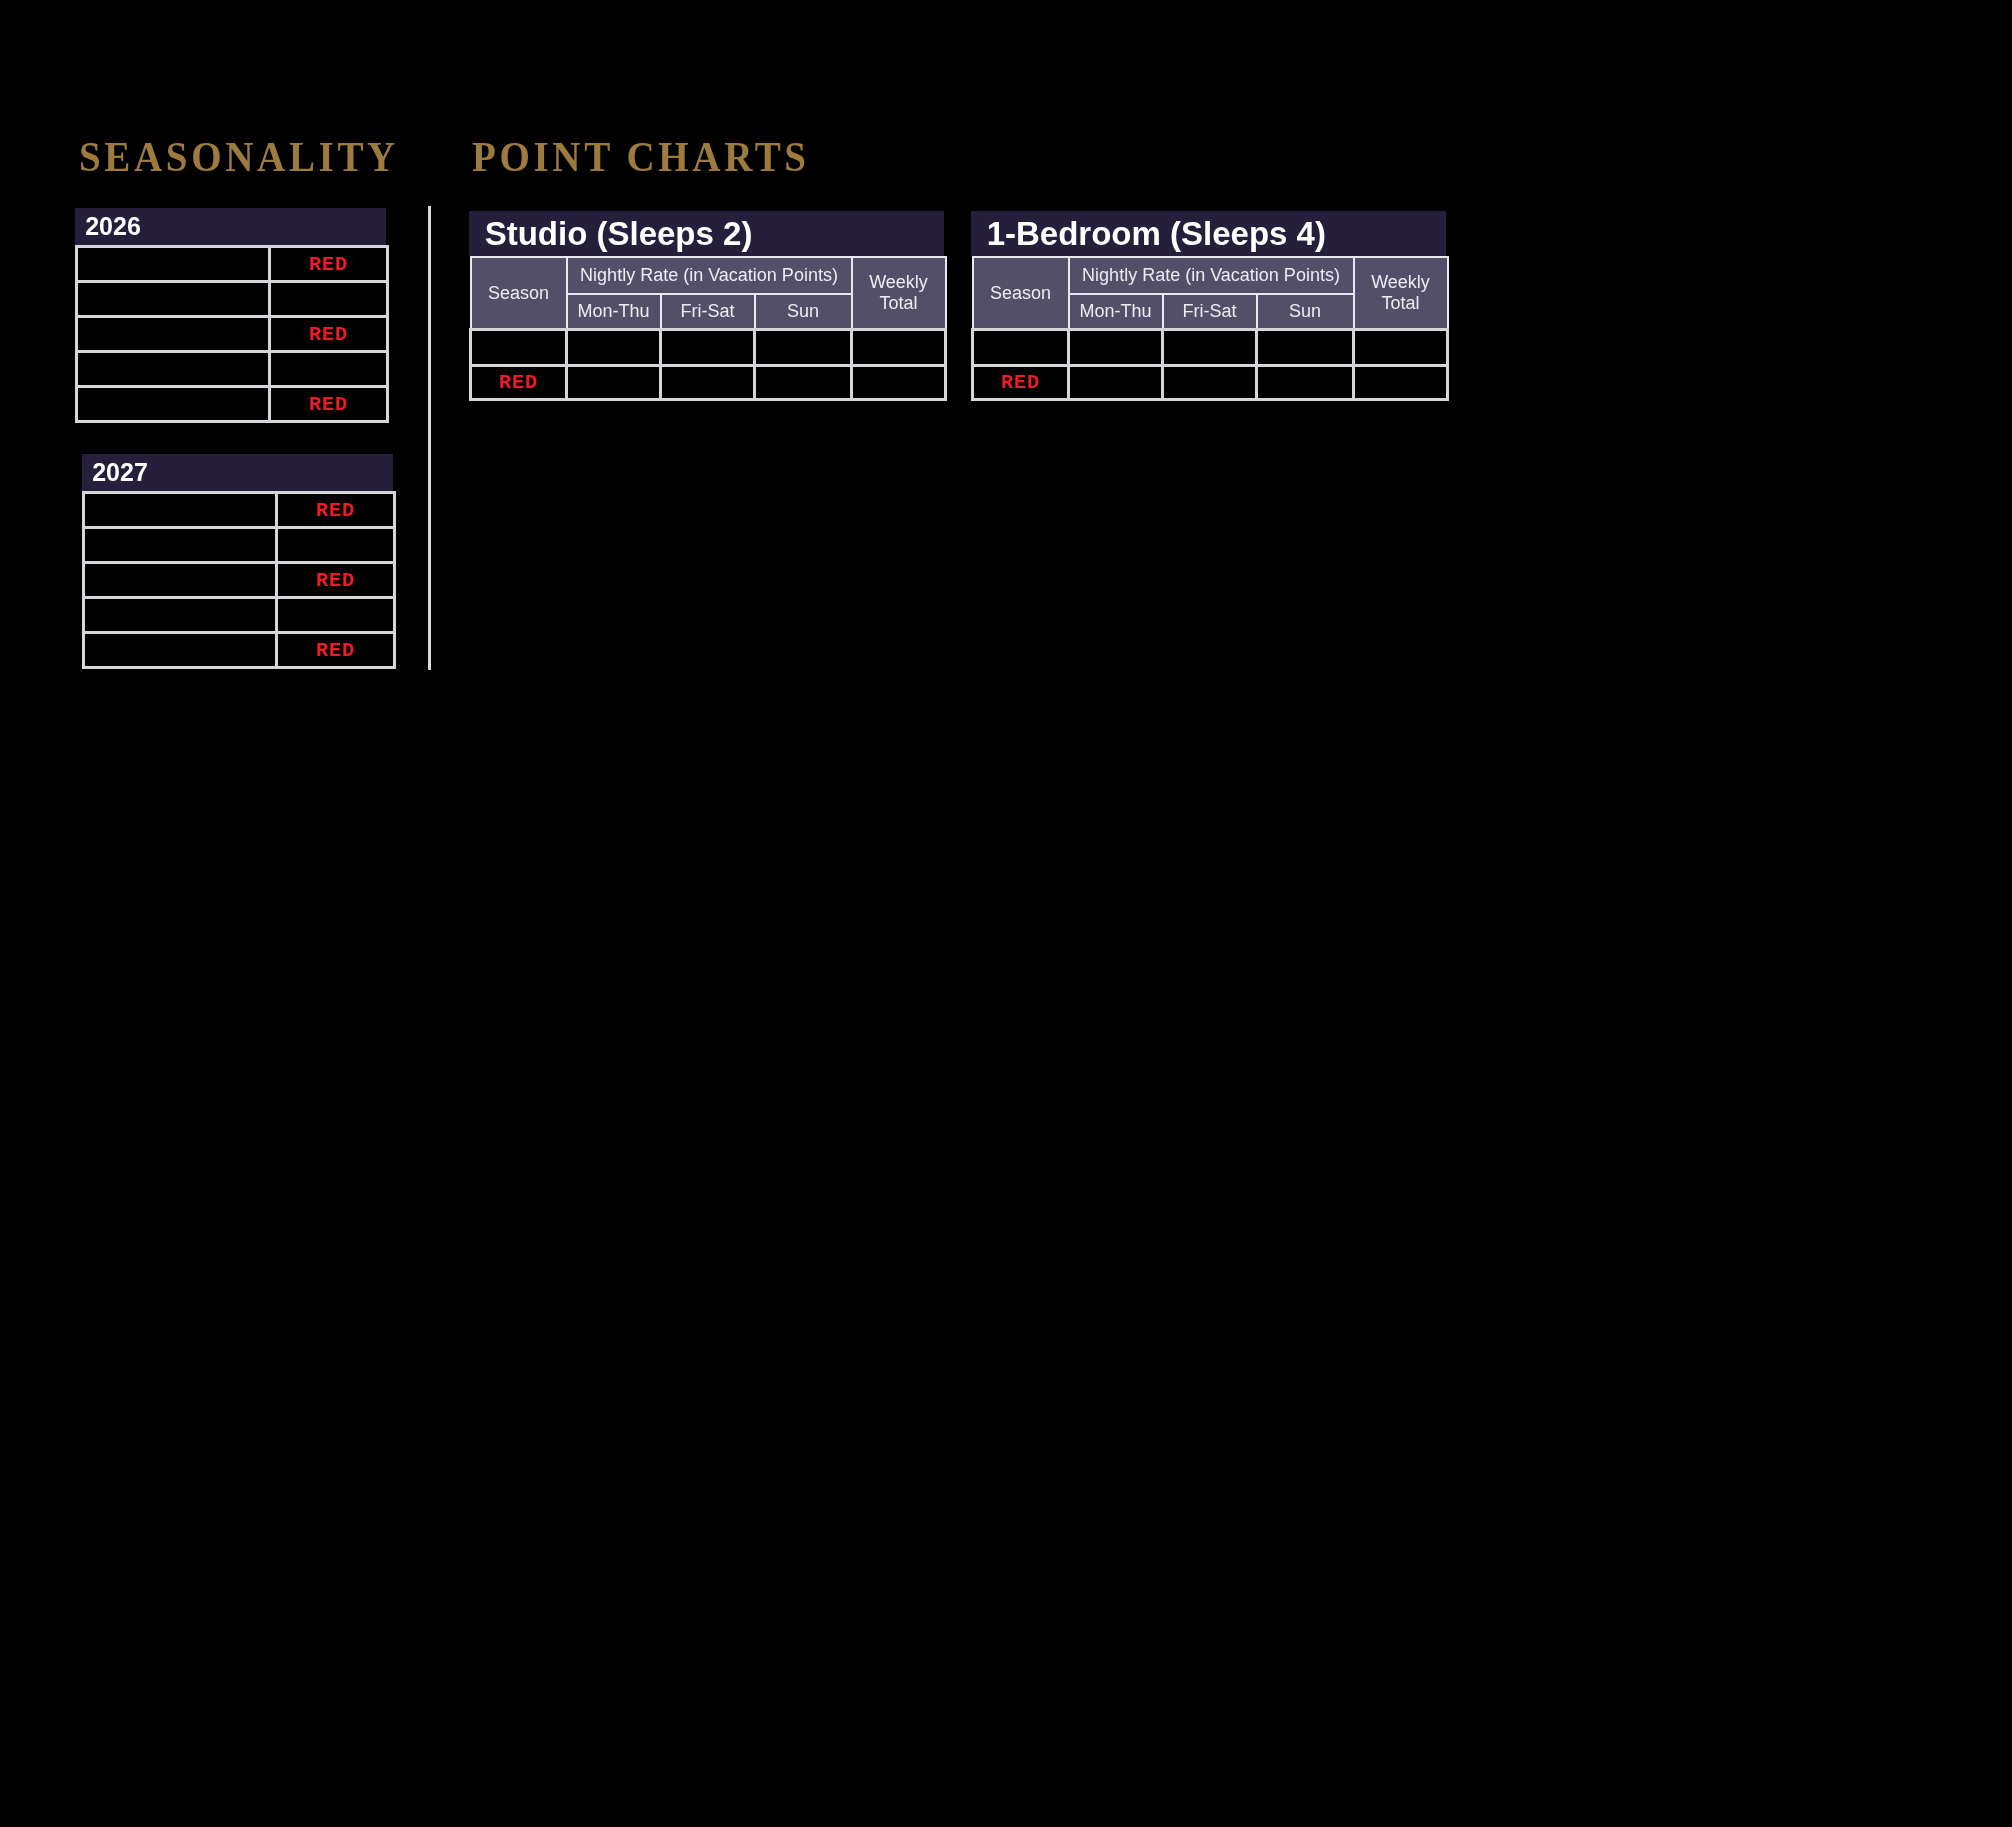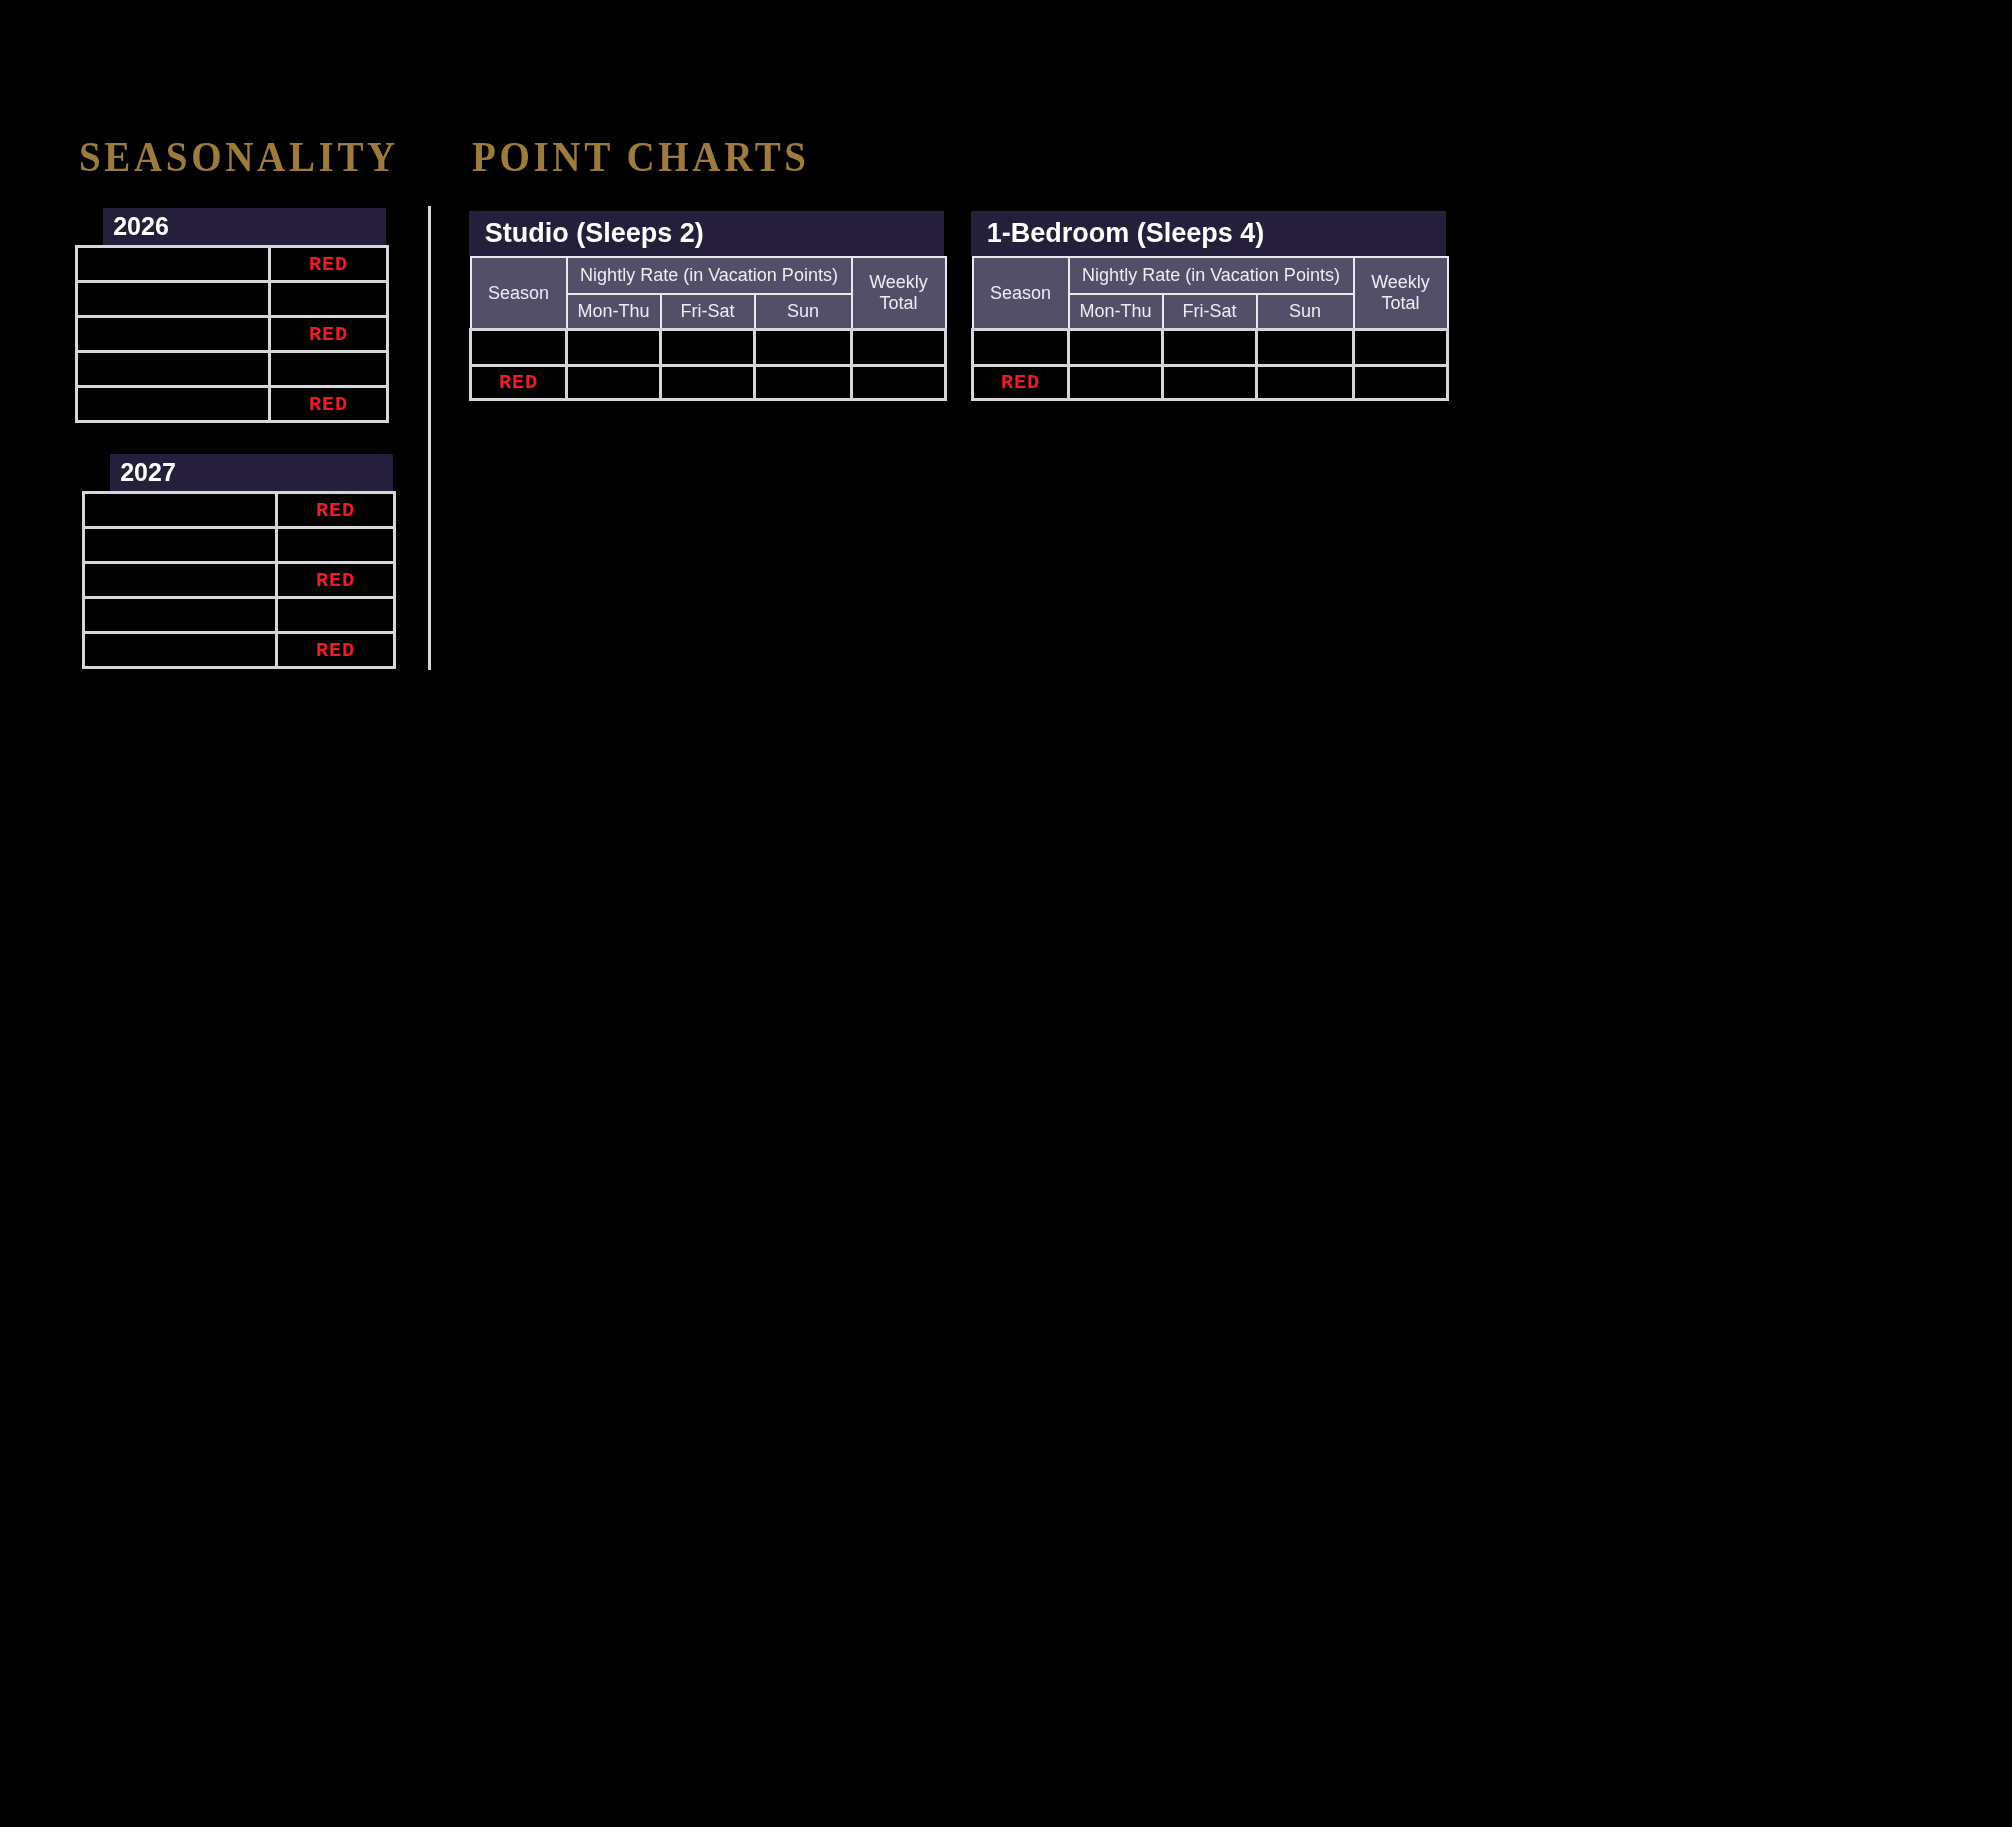--- a/index.html
+++ b/index.html
@@ -20,39 +20,39 @@
     letter-spacing:3.9px;
     transform:scaleX(0.93);
     transform-origin:left top;
     white-space:nowrap;
   }
   
   .season-wrap{position:absolute;width:311px;}
   .year-bar{
     height:37px;background:#251f3b;color:#ffffff;
     font-weight:bold;font-size:25px;line-height:37px;
-    padding-left:10.2px;box-sizing:border-box;margin-left:28px;
+    padding-left:10.2px;box-sizing:border-box;
   }
   table.grid{border-collapse:collapse;table-layout:fixed;width:311px;}
   table.grid td{
     border:3.1px solid #d6d5d9;
     background:#000000;
     height:32px;
     padding:0;
     overflow:hidden;
   }
   td.redcell{
     color:#ed1c24;font-weight:bold;font-size:20.4px;
     text-align:center;letter-spacing:0.8px;font-family:Liberation Mono, monospace;
   }
   
   .point-wrap{position:absolute;width:475px;}
   .title-bar{
     height:45px;background:#251f3b;color:#ffffff;
-    font-weight:bold;font-size:27px;line-height:45px;
+    font-weight:bold;font-size:33px;line-height:45px;
     padding-left:15.7px;box-sizing:border-box;
   }
   table.pgrid{border-collapse:collapse;table-layout:fixed;width:475px;}
   table.pgrid td{padding:0;overflow:hidden;}
   table.pgrid td.hdr{
     background:#544f68;color:#edecf3;
     border:2.4px solid #e9e8ee;
     font-size:18px;text-align:center;vertical-align:middle;
   }
   table.pgrid tr.h1 td{height:35px;}

